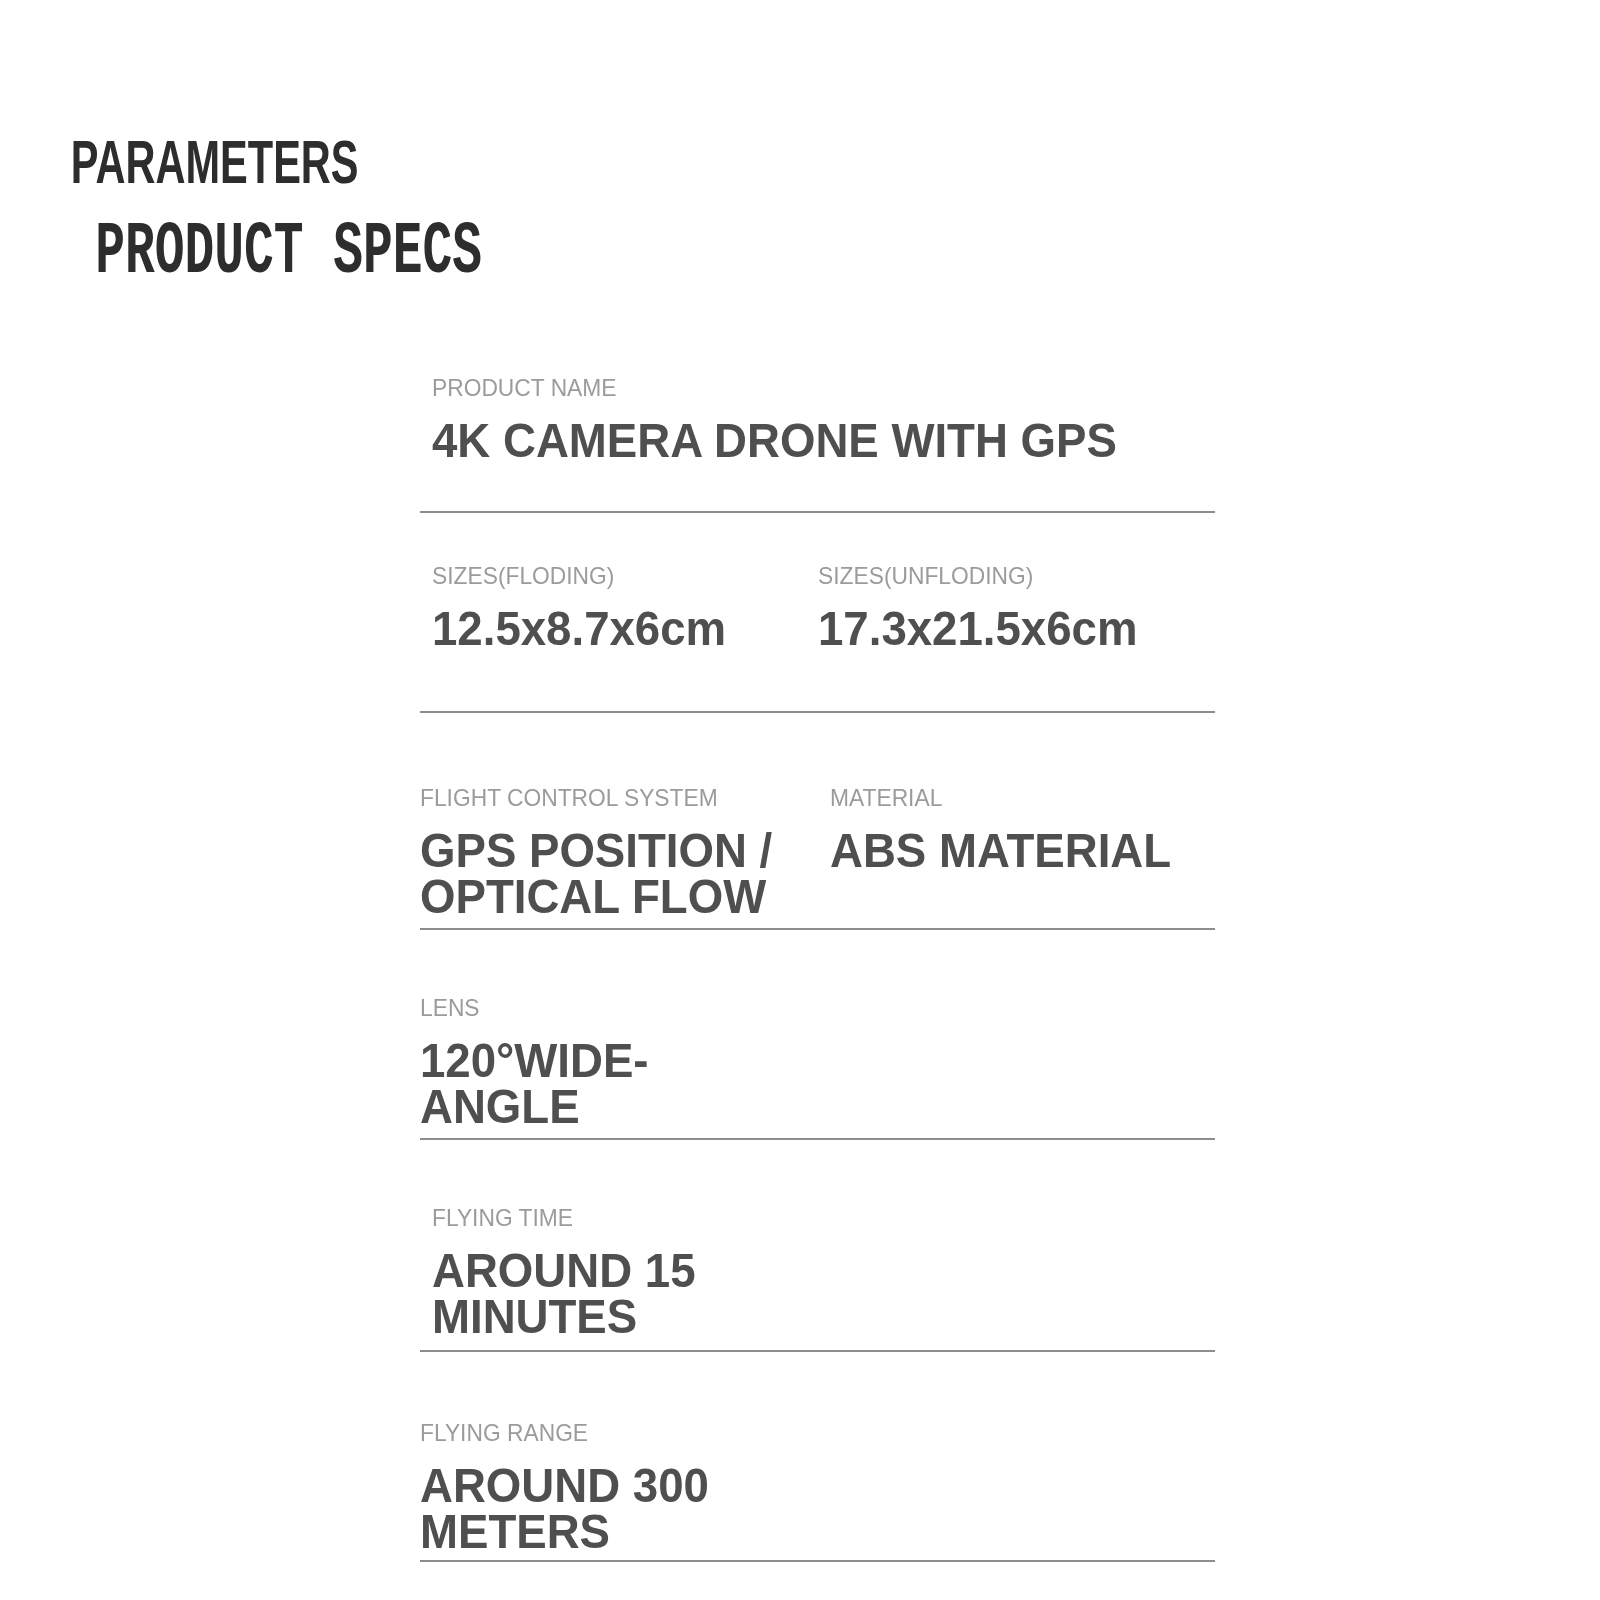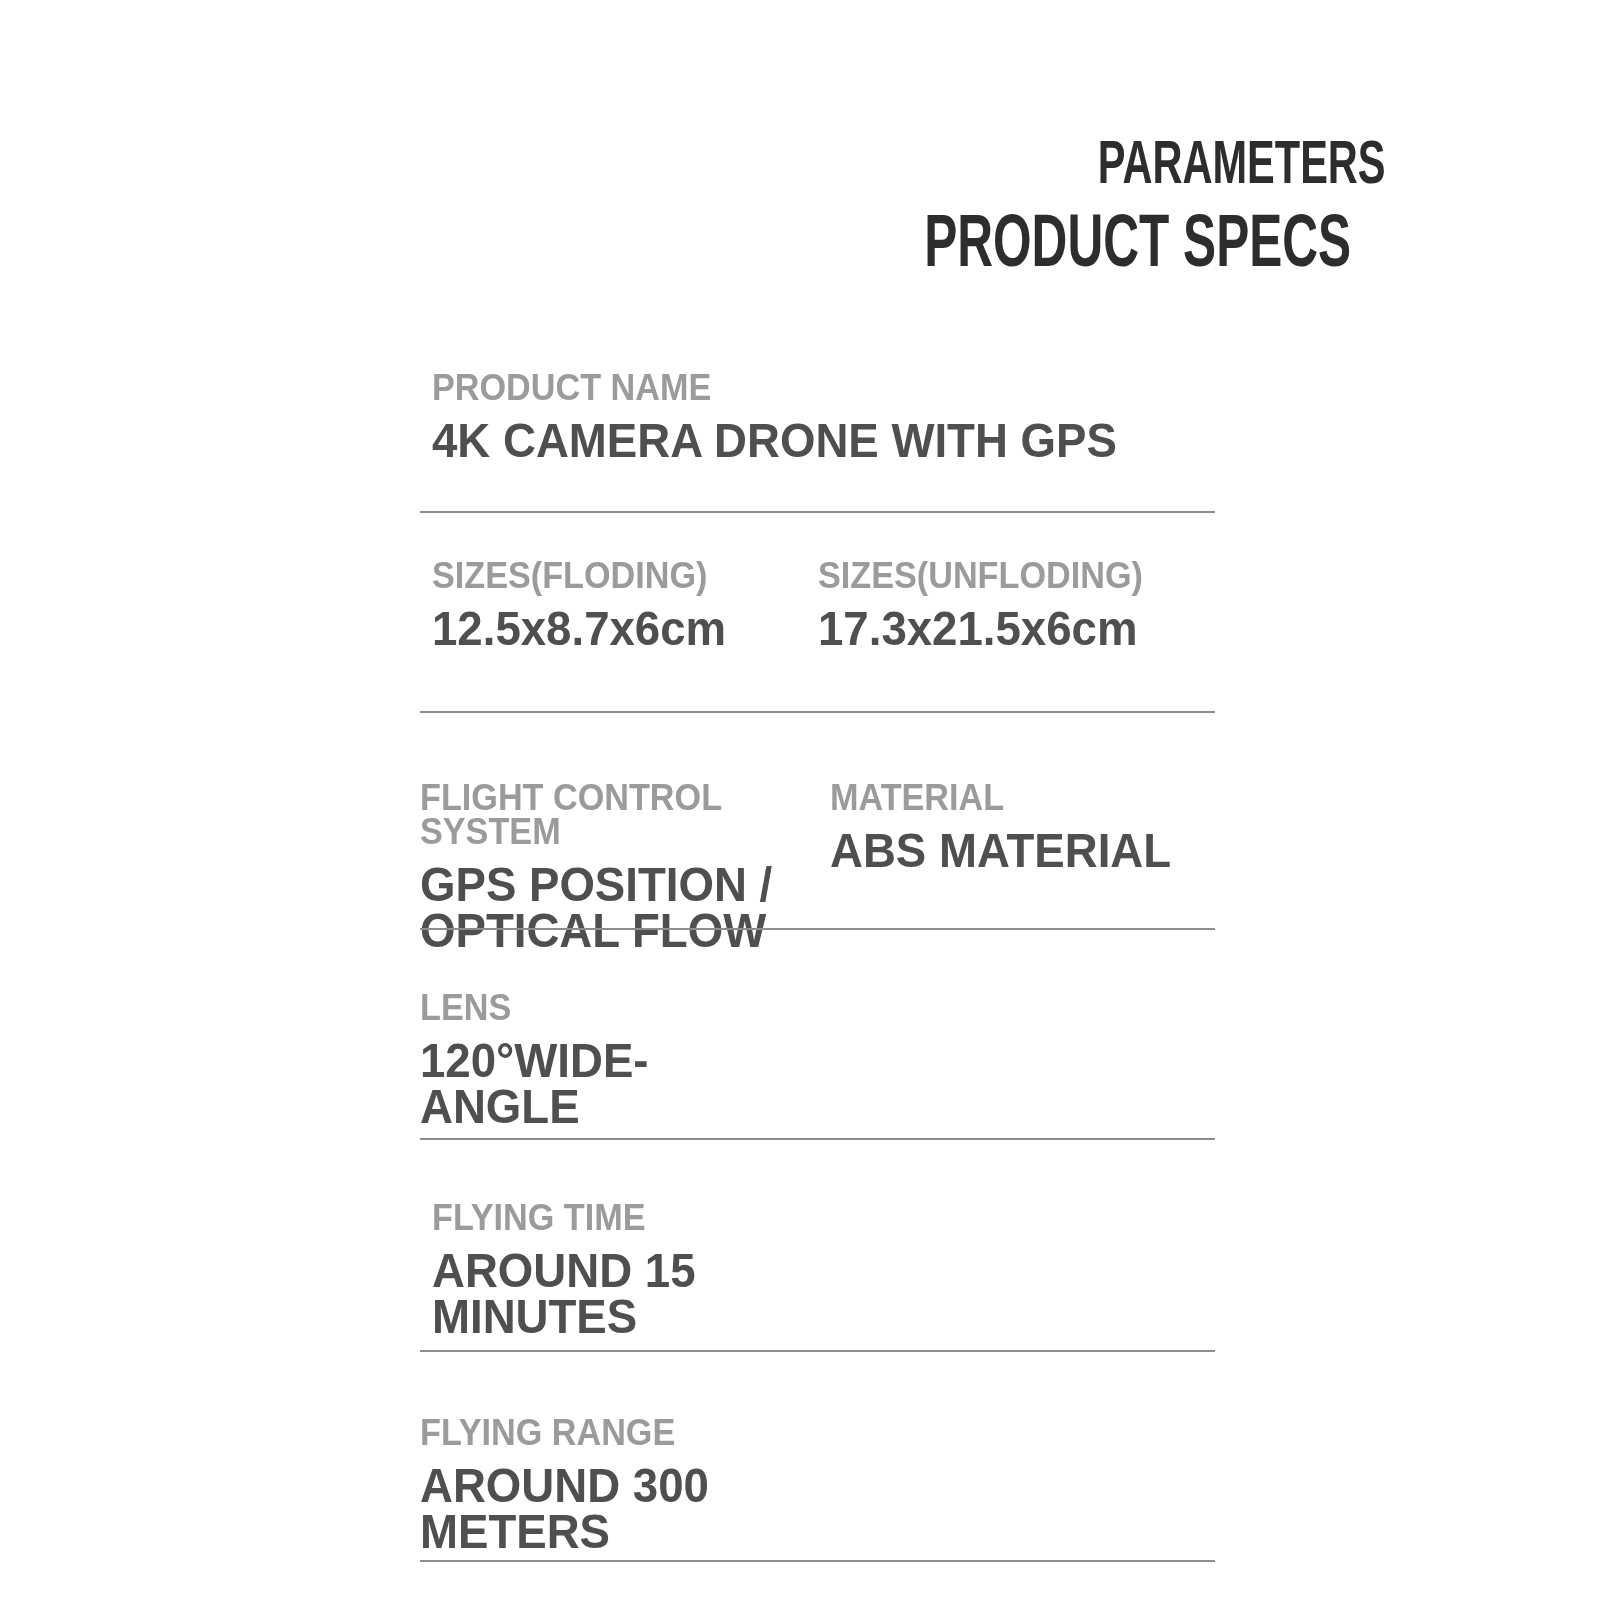--- a/index.html
+++ b/index.html
@@ -5,25 +5,25 @@
   html, body { margin: 0; padding: 0; }
   body {
     width: 1600px; height: 1600px;
     background: #ffffff;
     font-family: "Liberation Sans", sans-serif;
     position: relative;
     overflow: hidden;
   }
   .page-title {
     position: absolute; left: 0; width: 1456px;
-    text-align: right; color: #2d2d2d; font-weight: bold;
+    text-align: left; color: #2d2d2d; font-weight: bold;
     white-space: nowrap;
   }
   #title-line1 { top: 126px; font-size: 62px; }
-  #title-line2 { top: 198px; font-size: 74px; }
+  #title-line2 { top: 210px; font-size: 74px; font-family: Liberation Mono, monospace; }
   .condense {
     display: inline-block;
     transform: scaleX(0.67);
     transform-origin: center;
     letter-spacing: 0px;
   }
   .section {
     position: absolute; left: 420px; width: 795px;
     box-sizing: border-box; padding-top: 11px;
   }
@@ -35,22 +35,22 @@
   #section-6 { top: 1405px; height: 157px; }
   .divider {
     position: absolute; left: 0; bottom: 0;
     width: 100%; height: 2px; background: #8d8d8d;
   }
   .cells { display: grid; grid-template-columns: 398px 1fr; }
   .cells.single { grid-template-columns: 1fr; }
   .cell { overflow: visible; }
   .cell.col1 { padding-left: 12px; }
   .spec-label {
-    font-size: 36px; line-height: 34px;
-    color: #9b9b9b; font-weight: bold;
+    font-size: 24px; line-height: 34px;
+    color: #9b9b9b; font-weight: normal;
     white-space: nowrap;
   }
   .spec-value {
     margin-top: 13px;
     font-size: 48px; line-height: 46px;
     font-weight: bold; color: #4f4f4f;
     white-space: pre-wrap;
   }
   .t-narrow {
     display: inline-block;

